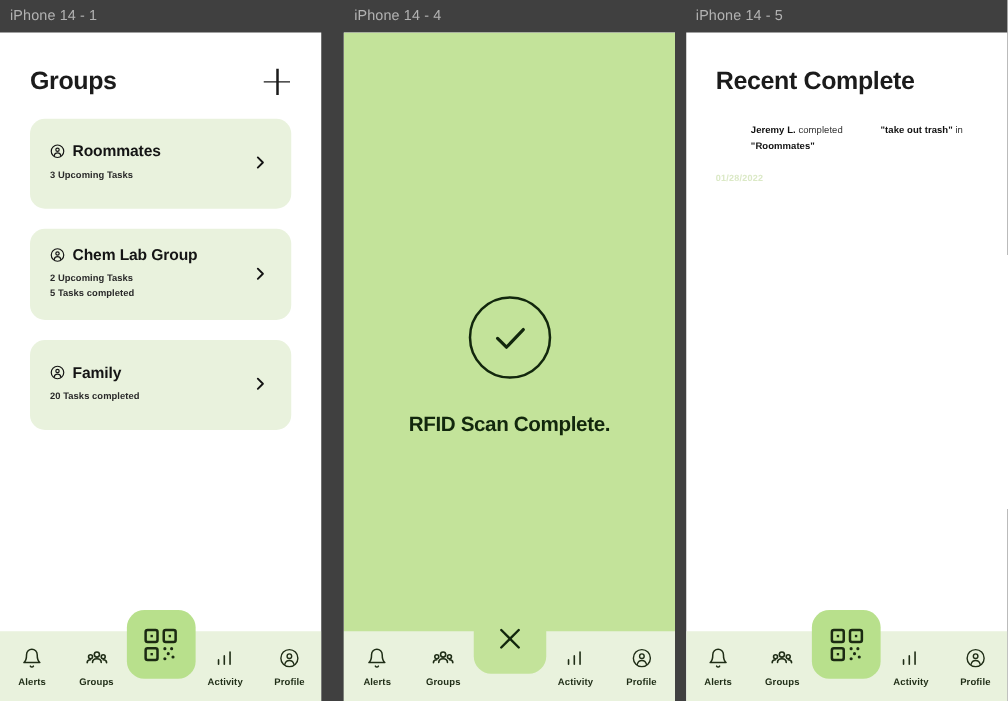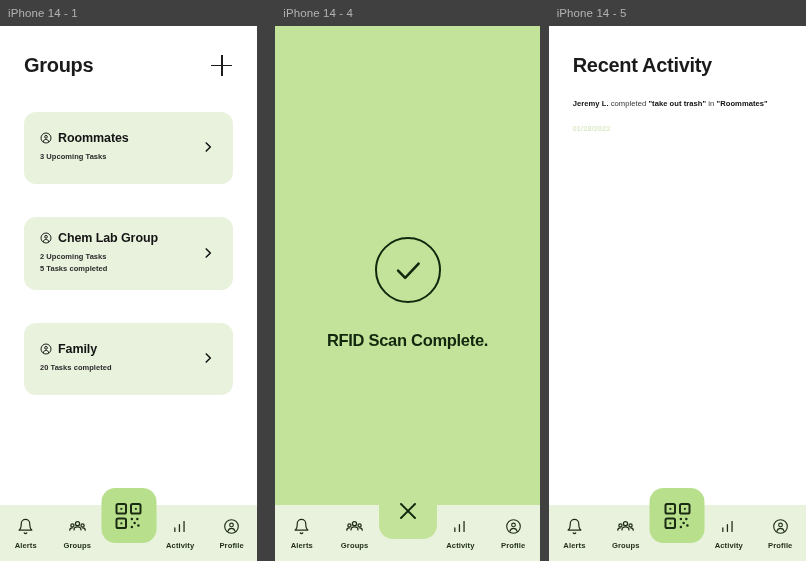--- a/index.html
+++ b/index.html
@@ -74,21 +74,20 @@
   .cards { margin-top: 18px; padding: 0 24px; display: flex; flex-direction: column; gap: 16px; }
   .group-card {
     position: relative;
     background: #e9f2dd;
     border-radius: 12px;
     padding: 14px 16px 16px 16px;
     min-height: 72px;
     display: flex;
     align-items: center;
     cursor: pointer;
-    margin-top: 17px;
   }
   .group-card-body { flex: 1; }
   .group-title-row {
     display: flex; align-items: center; gap: 6px;
     margin-bottom: 6px;
   }
   .group-title {
     font-size: 12.5px;
     font-weight: bold;
     color: #141414;
@@ -136,21 +135,21 @@
 
   
   .activity-list { padding: 0 24px; margin-top: 20px; }
   .activity-item { margin-bottom: 4px; }
   .activity-line {
     font-size: 7.6px;
     color: #333333;
     line-height: 1.75;
     letter-spacing: 0.05px;
   }
-  .activity-line b { font-weight: bold; color: #111111; }
+  .activity-line b { font-weight: bold; color: #111111; margin-left: 28px; }
   .activity-date {
     margin-top: 14px;
     font-size: 7.2px;
     font-weight: bold;
     color: #dbe9c6;
     letter-spacing: 0.2px;
   }
 
   
   .tabbar {
@@ -436,21 +435,21 @@
       </div>
 
     </div>
   </div>
 
   <div class="frame frame-3">
     <div class="frame-label">iPhone 14 - 5</div>
     <div class="screen">
 
       <div class="page-header">
-        <div class="page-title">Recent Activity</div>
+        <div class="page-title">Recent Complete</div>
       </div>
 
       <div class="activity-list">
         <div class="activity-item">
           <div class="activity-line">
             <b>Jeremy L.</b><span> completed </span><b>"take out trash"</b><span> in </span><b>"Roommates"</b>
           </div>
           <div class="activity-date">01/28/2022</div>
         </div>
       </div>

